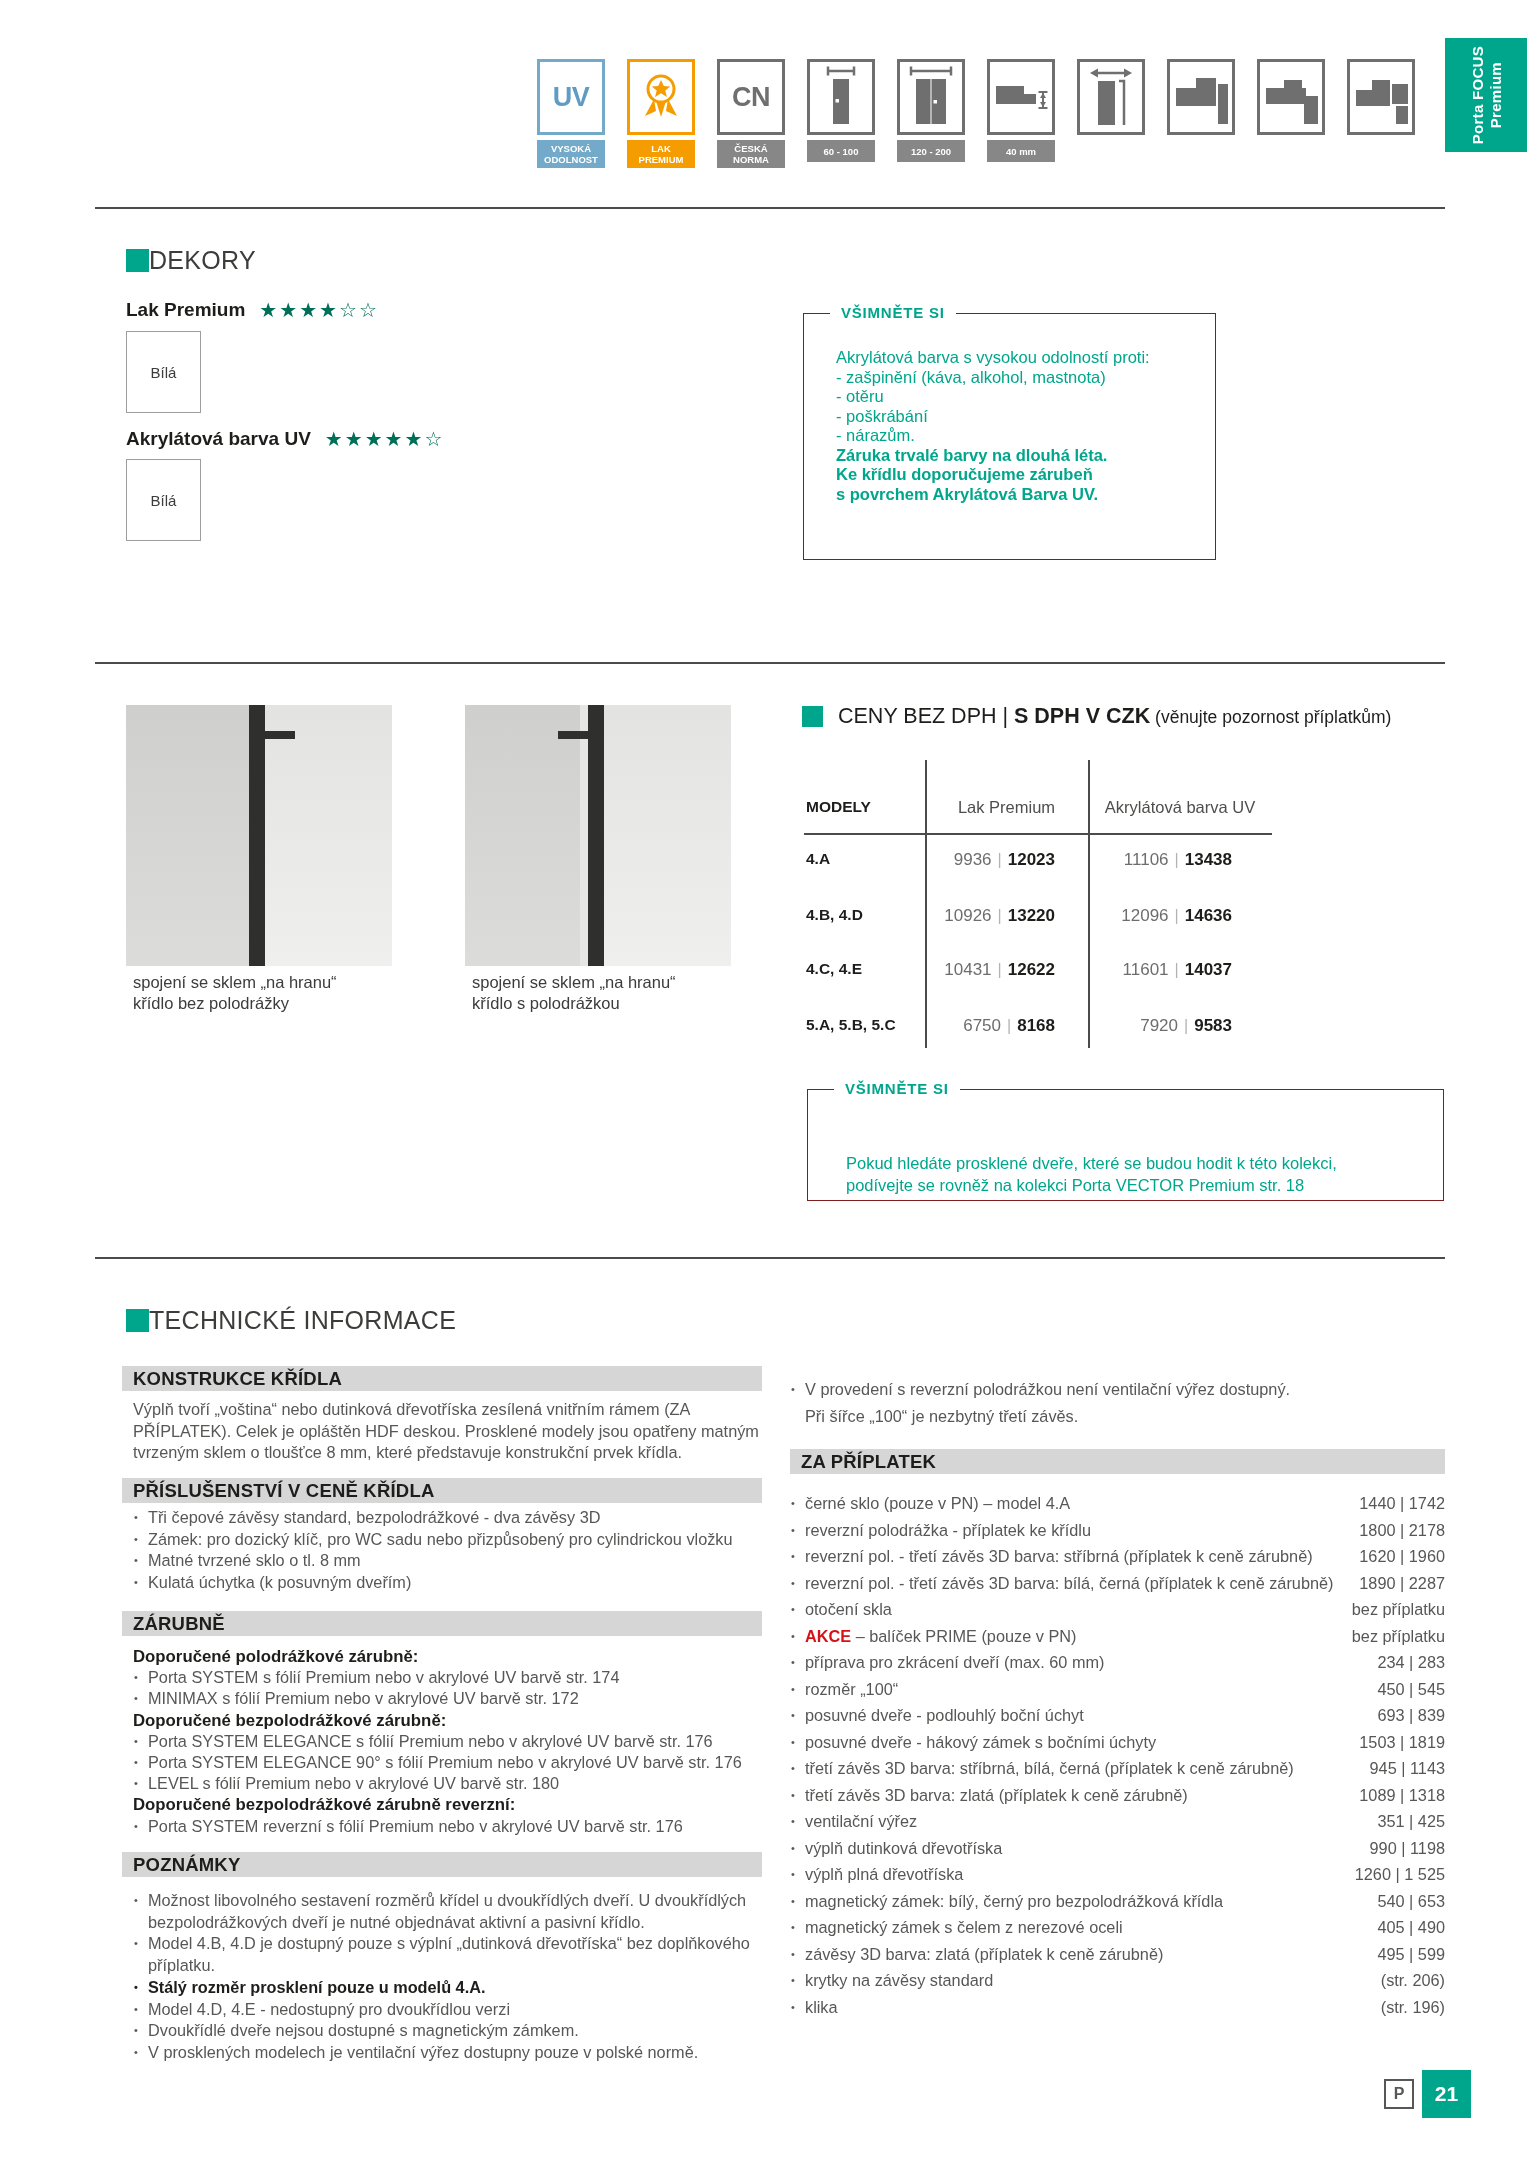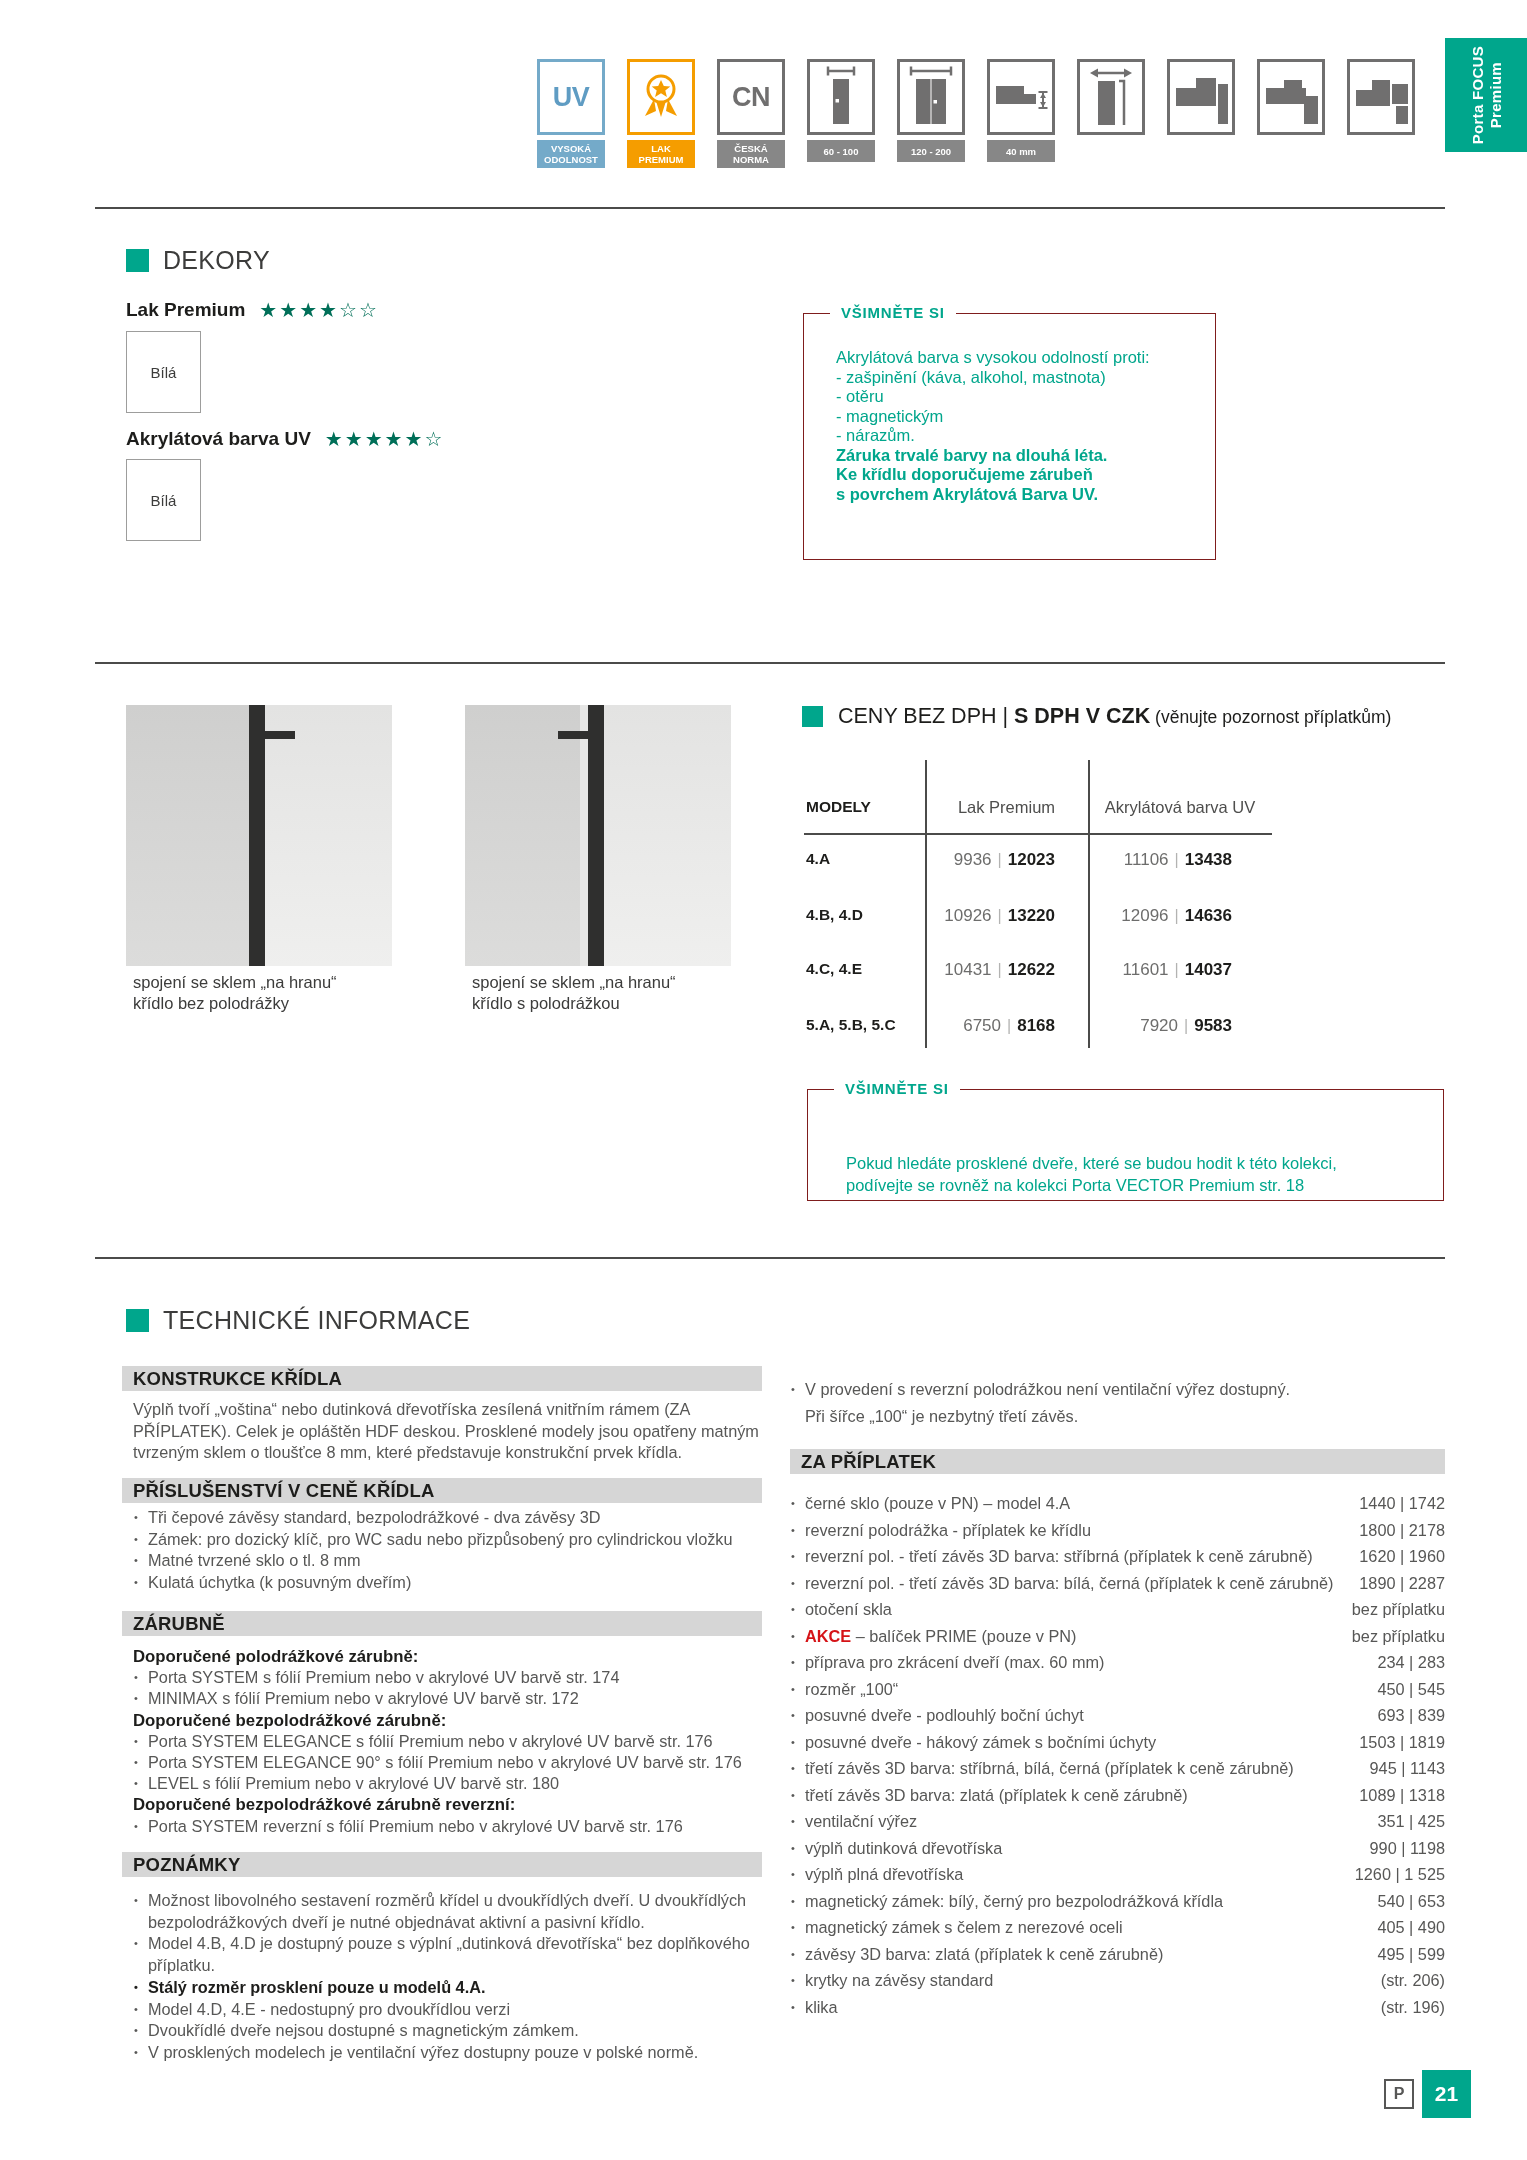--- a/index.html
+++ b/index.html
@@ -17,21 +17,21 @@
   .blabel{margin-top:5px;width:68px;min-height:22px;padding:3px 1px;display:flex;align-items:center;justify-content:center;text-align:center;font-size:9.5px;line-height:11px;font-weight:bold;color:#fff;background:#878787}
   .blabel.blue{background:#74aac9}
   .blabel.orange{background:#f59d00}
 
   
   .side-tab{position:absolute;left:1445px;top:38px;width:82px;height:114px;background:#00a68c;display:flex;align-items:center;justify-content:center;gap:1px}
   .vtext{writing-mode:vertical-rl;transform:rotate(180deg);color:#fff;font-weight:bold;font-size:15px;line-height:17px;letter-spacing:0.3px}
 
   .hr{position:absolute;left:95px;width:1350px;border-top:2px solid #4b4b4a}
 
-  .sec-head{position:absolute;display:flex;align-items:center;gap:14px}
+  .sec-head{position:absolute;display:flex;align-items:center;gap:0}
   .sec-sq{width:23px;height:23px;background:#00a68c;flex:none}
   .sec-title{font-size:25px;color:#3c3c3b;letter-spacing:0.3px;white-space:nowrap}
 
   
   .decor-row{position:absolute;display:flex;align-items:center;gap:14px}
   .decor-name{font-weight:bold;font-size:19px;color:#1d1d1b;white-space:nowrap}
   .decor-stars{font-size:20px;color:#006f58;letter-spacing:2px}
   .swatch{position:absolute;width:75px;height:82px;border:1px solid #9d9d9c;background:#fff;display:flex;align-items:center;justify-content:center;font-size:15px;color:#3c3c3b}
 
   
@@ -239,21 +239,21 @@
   <span class="decor-stars">★★★★★☆</span>
 </div>
 <div class="swatch" style="left:126px;top:459px">Bílá</div>
 
 <div class="notice" id="notice1" style="left:803px;top:313px;width:413px;height:247px">
   <div class="notice-title">VŠIMNĚTE SI</div>
   <div class="notice-body">
     <div class="nline">Akrylátová barva s vysokou odolností proti:</div>
     <div class="nline">- zašpinění (káva, alkohol, mastnota)</div>
     <div class="nline">- otěru</div>
-    <div class="nline">- magnetickým</div>
+    <div class="nline">- poškrábání</div>
     <div class="nline">- nárazům.</div>
     <div class="nline nb">Záruka trvalé barvy na dlouhá léta.</div>
     <div class="nline nb">Ke křídlu doporučujeme zárubeň</div>
     <div class="nline nb">s povrchem Akrylátová Barva UV.</div>
   </div>
 </div>
 
 <div class="pimg" id="img1" style="left:126px;top:705px">
   <div class="pl"></div>
     <div class="pr2"></div>

